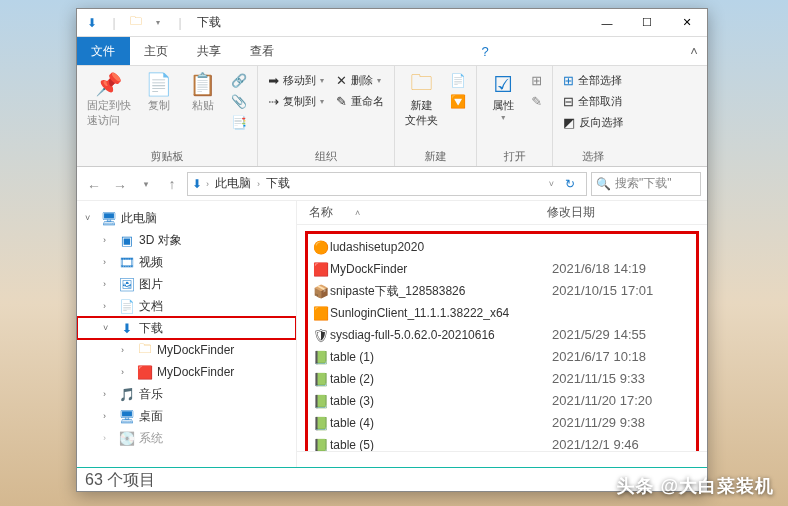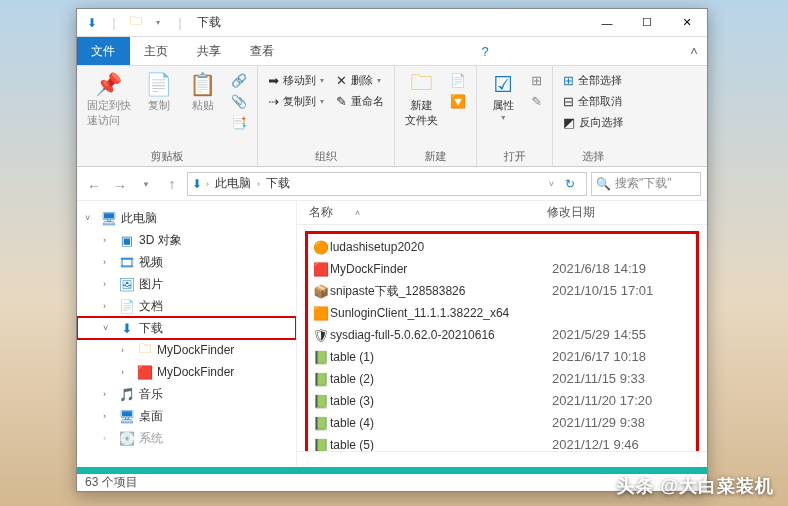--- a/index.html
+++ b/index.html
@@ -44,21 +44,21 @@
 .col-headers { height: 24px; border-bottom: 1px solid #eee; display: flex; align-items: center; font-size: 12px; color: #555; padding-left: 12px; }
 .col-headers .col-name { width: 238px; display: flex; align-items: center; gap: 22px; }
 .col-headers .col-date { flex: 1; }
 .file-list { flex: 1; overflow: auto; padding: 6px 8px; }
 .file-box { border: 3px solid #d00; padding: 2px 4px; }
 .file-row { display: flex; align-items: center; height: 22px; font-size: 12px; color: #333; }
 .file-row .file-ico { width: 18px; font-size: 13px; text-align: center; }
 .file-row .file-name { width: 222px; white-space: nowrap; overflow: hidden; }
 .file-row .file-date { flex: 1; color: #666; font-size: 13px; margin-top: 42px; }
 .scroll-hint { height: 16px; border-top: 1px solid #eee; }
-.status-bar { height: 24px; border-top: 7px solid #14b8a6; display: flex; align-items: flex-start; padding: 0 8px; font-size: 12px; color: #555; }
+.status-bar { height: 24px; border-top: 1px solid #14b8a6; display: flex; align-items: flex-end; padding: 0 8px; font-size: 16px; color: #555; }
 .watermark { position: absolute; right: 14px; bottom: 8px; font-size: 18px; font-weight: 600; color: #fff; text-shadow: 0 1px 4px rgba(0,0,0,0.6); letter-spacing: 1px; }
 .folder-ico { color: #f0b24a; }
 .blue { color: #1979ca; }
 </style>
 </head>
 <body>
 
 <div class="window">
 
   <div class="titlebar">

